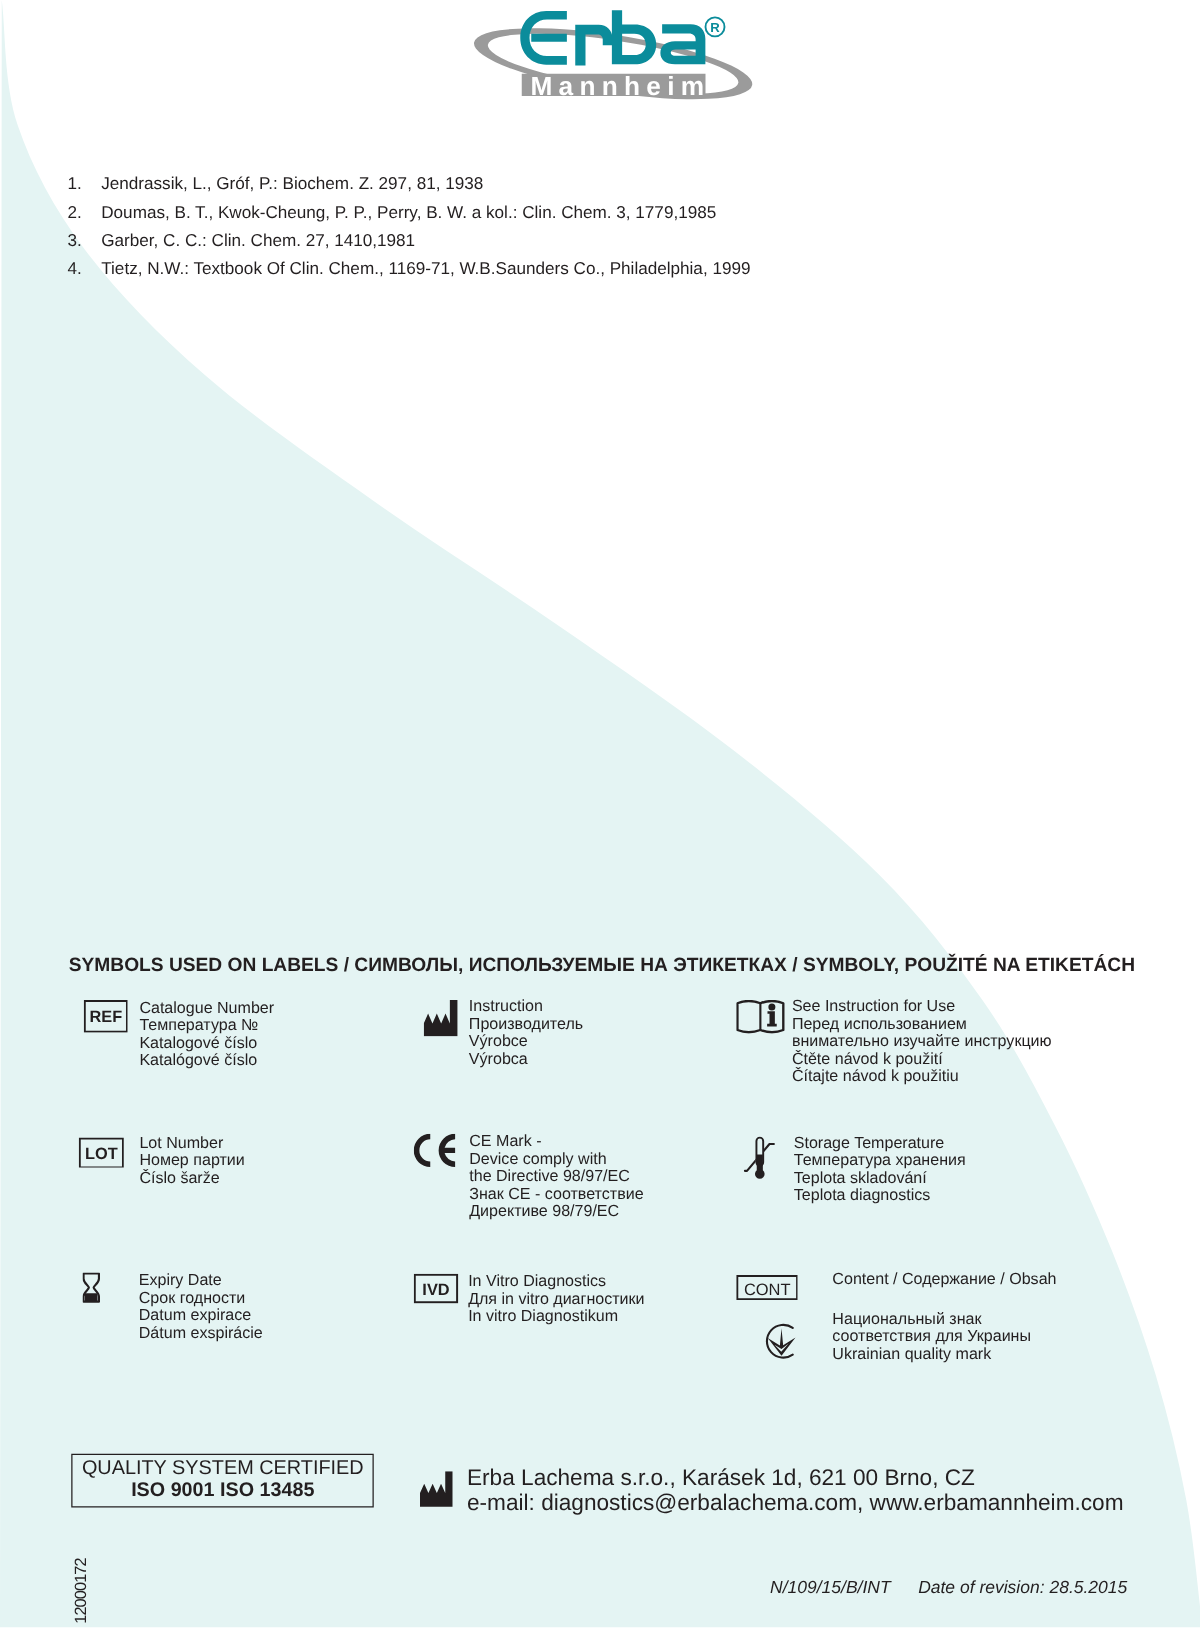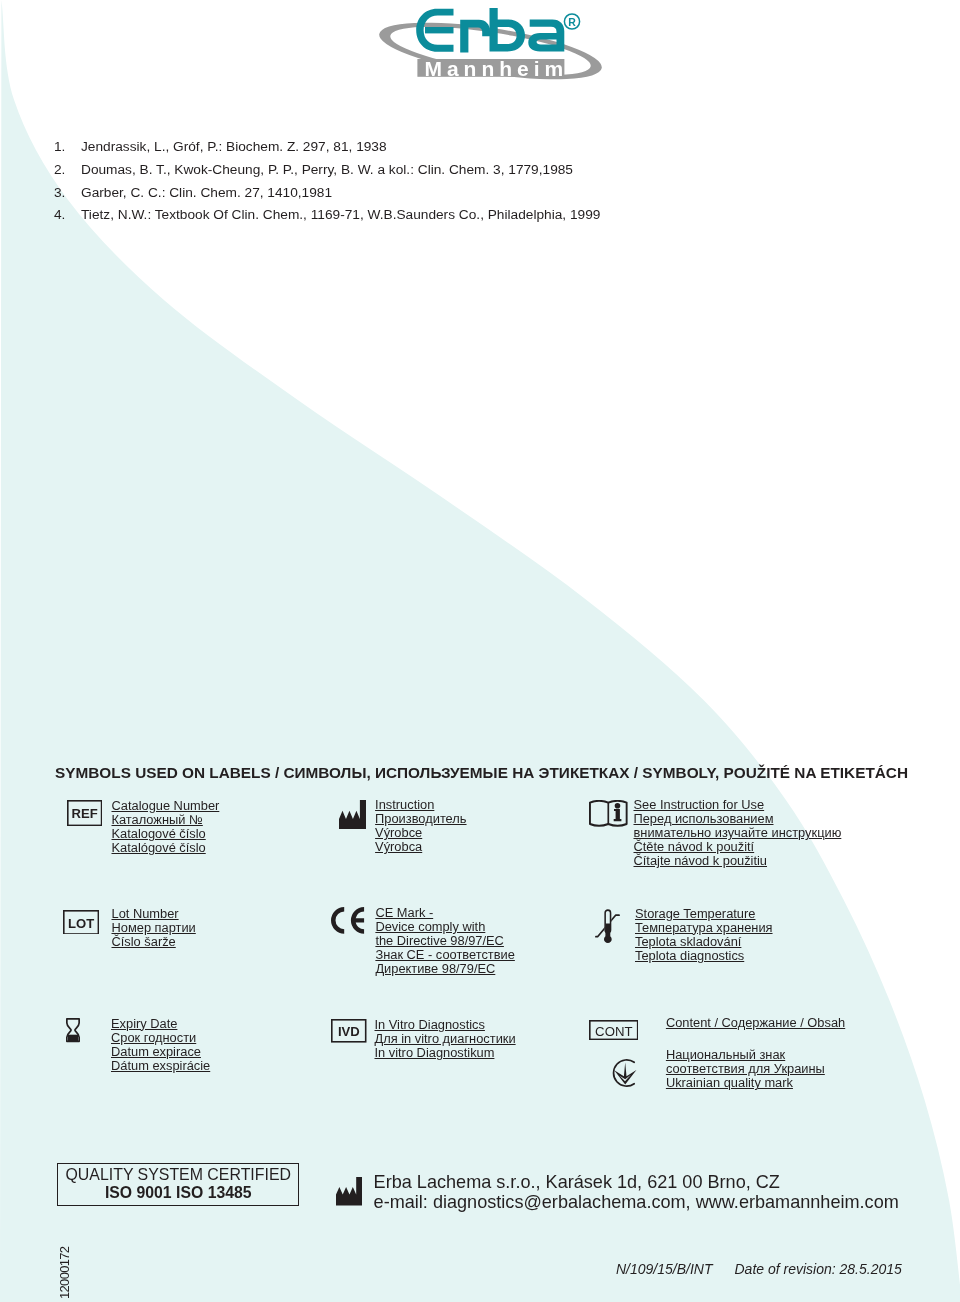--- a/index.html
+++ b/index.html
@@ -22,21 +22,21 @@
   .ref-list{margin:0;padding:0;list-style:none;margin-top:2px;}
   .ref-item{display:flex;font-size:13.7px;line-height:22.8px;white-space:nowrap;}
   .ref-num{width:27px;flex:0 0 27px;}
 
   
   #symbols{position:absolute;left:0;top:0;width:960px;height:1302px;}
   #symbols-title{position:absolute;left:55px;top:753px;font-size:15.35px;font-weight:bold;white-space:nowrap;margin-top:11px;}
   .sym-ico{position:absolute;}
   .sym-ico svg{display:block;}
   .sym-txt{position:absolute;font-size:12.85px;line-height:14px;white-space:nowrap;}
-  .sym-line{white-space:nowrap;text-decoration:underline;}
+  .sym-line{white-space:nowrap;}
 
   
   #qsbox{position:absolute;left:57.1px;top:1163px;width:242.3px;height:42.5px;
          border:1.5px solid #231f20;box-sizing:border-box;
          display:flex;flex-direction:column;align-items:center;justify-content:center;}
   #qsbox .l1{font-size:15.9px;line-height:18px;}
   #qsbox .l2{font-size:15.8px;font-weight:bold;line-height:18.5px;}
   #addr-ico{position:absolute;left:335.7px;top:1177.2px;}
   #addr{position:absolute;left:373.6px;top:1171.6px;font-size:18.1px;line-height:20.1px;white-space:nowrap;}
   #docid{position:absolute;left:58.6px;top:1298.5px;line-height:12.3px;font-size:13px;letter-spacing:-0.68px;transform:rotate(-90deg);transform-origin:0 0;white-space:nowrap;}
@@ -96,21 +96,21 @@
   <div id="symbols-title">SYMBOLS USED ON LABELS / СИМВОЛЫ, ИСПОЛЬЗУЕМЫЕ НА ЭТИКЕТКАХ / SYMBOLY, POUŽITÉ NA ETIKETÁCH</div>
   <div class="sym">
       <div class="sym-ico" style="left:67.1px;top:799.8px">
         <svg class="ico" viewBox="0 0 35.4 26.2" width="35.4" height="26.2">
           <rect x="0.8" y="0.8" width="33.8" height="24.6" fill="none" stroke="#231f20" stroke-width="1.6"></rect>
           <text x="17.7" y="17.6" font-size="13.1" font-weight="bold" text-anchor="middle" fill="#231f20">REF</text>
         </svg>
       </div>
       <div class="sym-txt" style="left:111.5px;top:798.85px">
         <div class="sym-line">Catalogue Number</div>
-        <div class="sym-line">Каталожный №</div>
+        <div class="sym-line">Температура №</div>
         <div class="sym-line">Katalogové číslo</div>
         <div class="sym-line">Katalógové číslo</div>
       </div>
     </div>
   <div class="sym">
       <div class="sym-ico" style="left:338.7px;top:799.6px">
         <svg class="ico" viewBox="0 0 27.3 29.2" width="27.3" height="29.2">
           <path fill="#231f20" d="M0 29.2 L0 18.9 L3.48 10.8 L6.97 18.9 L10.45 10.8 L13.93 18.9 L17.42 10.8 L20.9 18.9 L20.9 0 L27.3 0 L27.3 29.2 Z"></path>
         </svg>
       </div>

